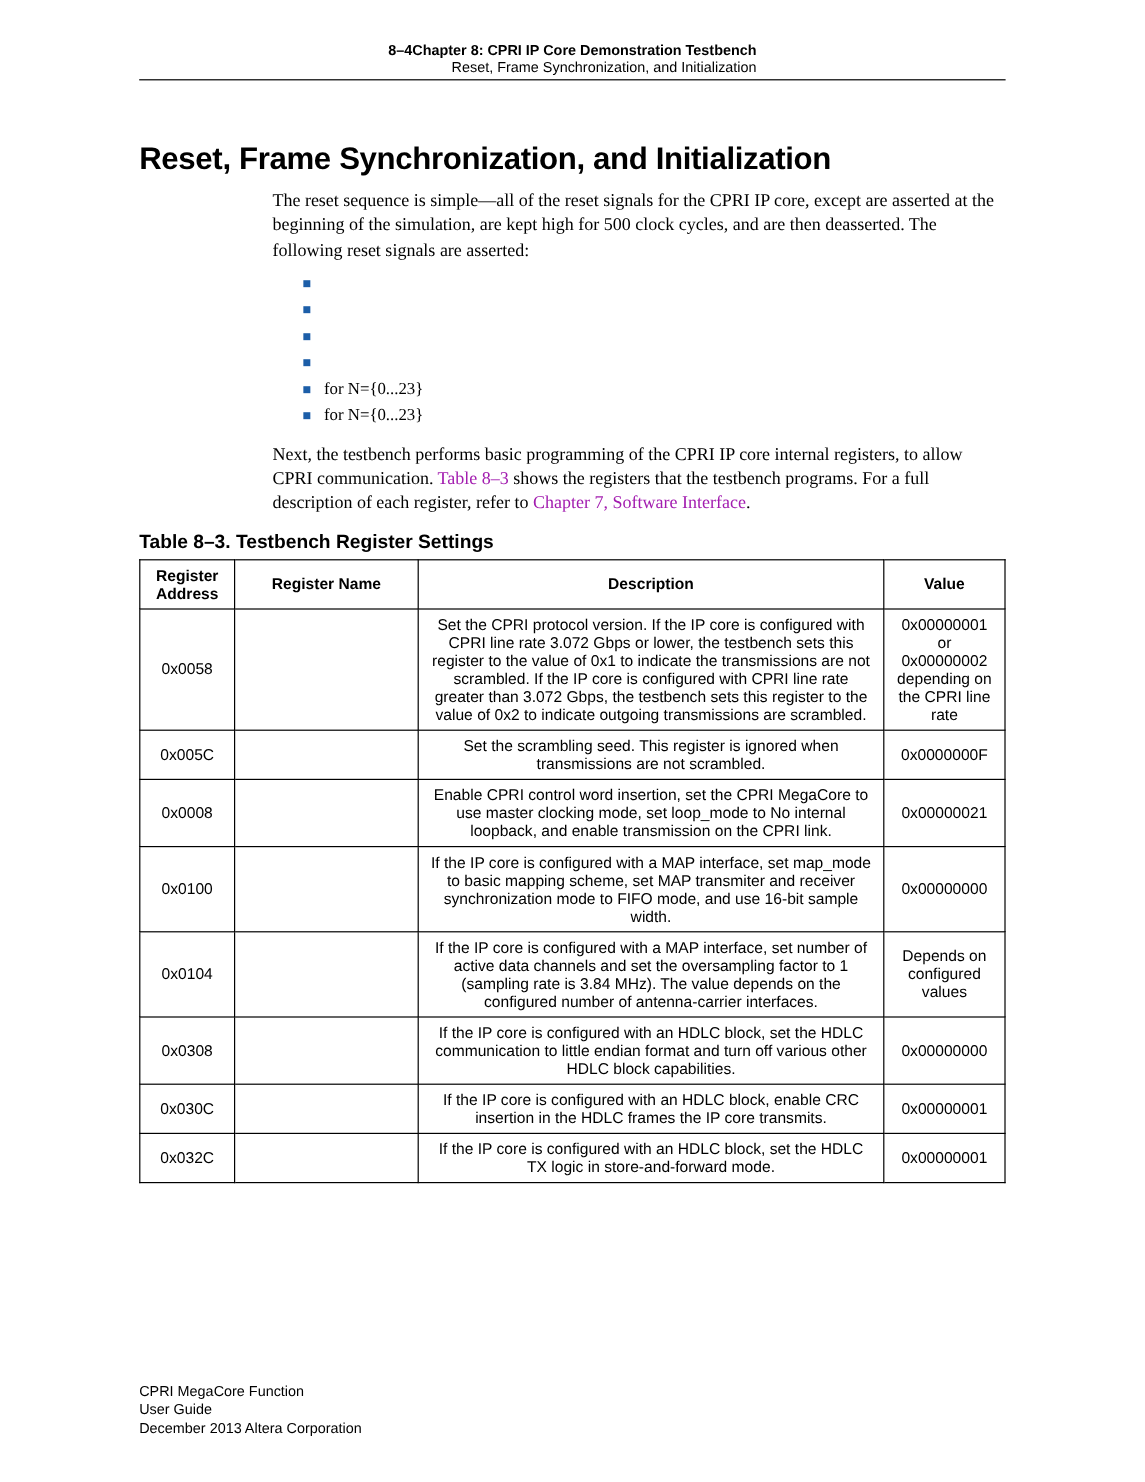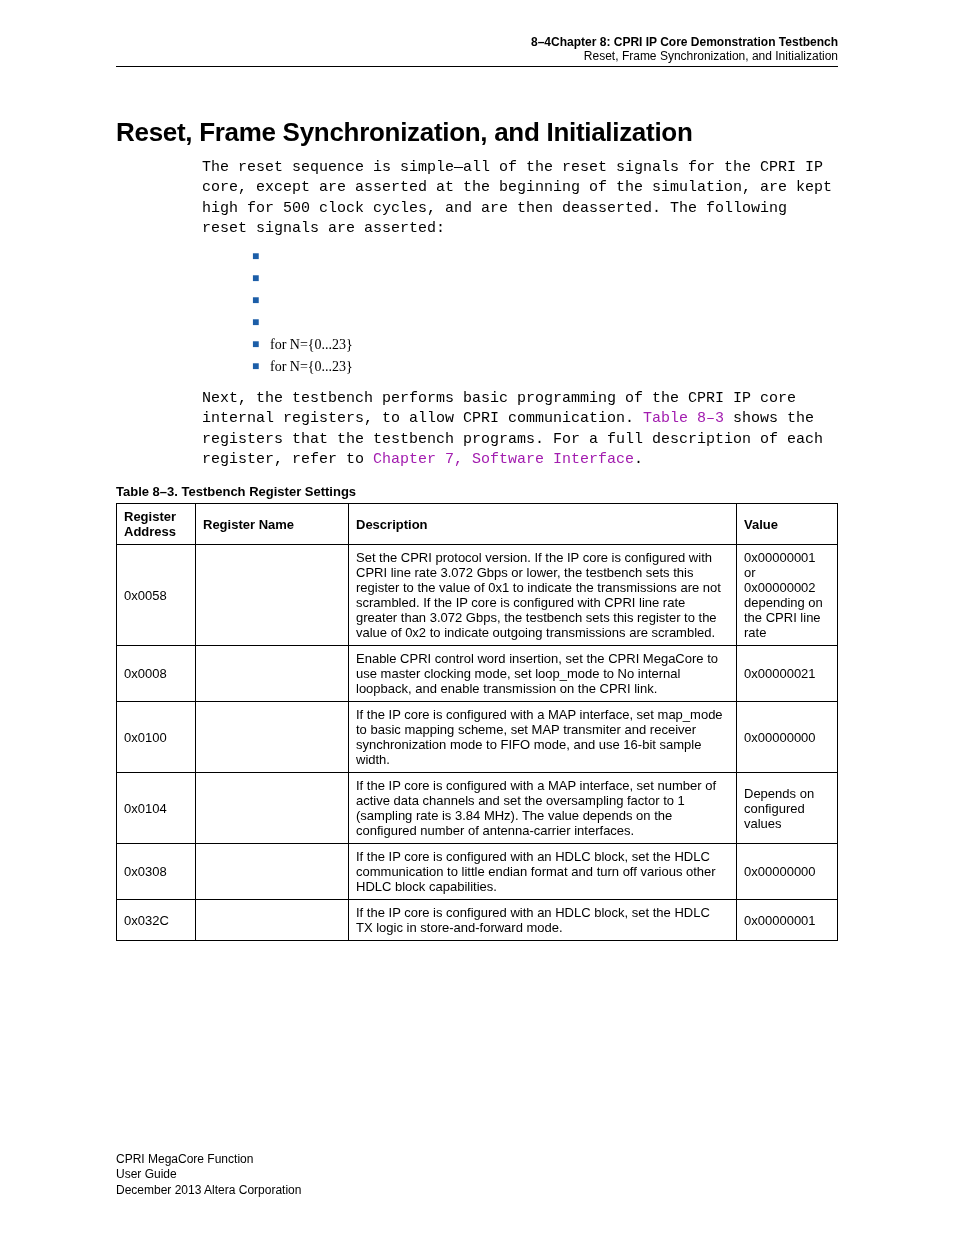--- a/index.html
+++ b/index.html
@@ -11,21 +11,21 @@
   }
   .page {
     width: 954px;
     height: 1235px;
     position: relative;
     box-sizing: border-box;
     padding: 35px 116px 40px 116px;
   }
   .header-row {
     display: flex;
-    justify-content: flex-end;
+    justify-content: center;
     align-items: flex-start;
     font-size: 12px;
   }
   .header-left {
     font-weight: bold;
   }
   .header-right {
     text-align: right;
   }
   .header-right .chap {
@@ -37,24 +37,24 @@
     margin: 3px 0 0 0;
   }
   h2.section-title {
     font-family: Arial, Helvetica, sans-serif;
     font-weight: 800;
     font-size: 26px;
     margin: 50px 0 10px 0;
     letter-spacing: -0.3px;
   }
   .body-text {
-    font-family: Liberation Mono, monospace;
+    font-family: Liberation Serif, serif;
     font-size: 15px;
     line-height: 1.35;
-    margin-left: 86px;
+    margin-left: 111px;
     margin-top: 6px;
     margin-bottom: 8px;
   }
   ul.sig-list {
     list-style: none;
     margin: 6px 0 10px 136px;
     padding: 0;
   }
   ul.sig-list li {
     font-family: "Book Antiqua", Palatino, "Palatino Linotype", Georgia, serif;
@@ -68,34 +68,34 @@
     color: #1c5ea8;
     position: absolute;
     left: 0;
     top: 2px;
     font-size: 12px;
   }
   .link { color: #a21caf; }
   .table-caption {
     font-family: Arial, Helvetica, sans-serif;
     font-weight: bold;
-    font-size: 13px;
+    font-size: 16px;
     margin: 14px 0 4px 0;
   }
   table.reg {
     border-collapse: collapse;
     width: 100%;
     font-family: Arial, Helvetica, sans-serif;
     font-size: 13px;
   }
   table.reg th, table.reg td {
     border: 1px solid #000;
     padding: 5px 7px;
     vertical-align: middle;
-    text-align: left;
+    text-align: center;
   }
   table.reg th {
     font-weight: bold;
   }
   table.reg th.addr { width: 64px; }
   table.reg th.name { width: 138px; }
   table.reg th.val  { width: 86px; }
   .footer {
     position: absolute;
     bottom: 38px;
@@ -153,20 +153,26 @@
       </tr>
     </thead>
     <tbody id="tbody">
     <tr>
           <td>0x0058</td>
           <td></td>
           <td>Set the CPRI protocol version. If the IP core is configured with CPRI line rate 3.072 Gbps or lower, the testbench sets this register to the value of 0x1 to indicate the transmissions are not scrambled. If the IP core is configured with CPRI line rate greater than 3.072 Gbps, the testbench sets this register to the value of 0x2 to indicate outgoing transmissions are scrambled.</td>
           <td>0x00000001 or 0x00000002 depending on the CPRI line rate</td>
         </tr>
         <tr>
+          <td>0x005C</td>
+          <td></td>
+          <td>Set the scrambling seed. This register is ignored when transmissions are not scrambled.</td>
+          <td>0x0000000F</td>
+        </tr>
+        <tr>
           <td>0x0008</td>
           <td></td>
           <td>Enable CPRI control word insertion, set the CPRI MegaCore to use master clocking mode, set loop_mode to No internal loopback, and enable transmission on the CPRI link.</td>
           <td>0x00000021</td>
         </tr>
         <tr>
           <td>0x0100</td>
           <td></td>
           <td>If the IP core is configured with a MAP interface, set map_mode to basic mapping scheme, set MAP transmiter and receiver synchronization mode to FIFO mode, and use 16-bit sample width.</td>
           <td>0x00000000</td>
@@ -175,20 +181,26 @@
           <td>0x0104</td>
           <td></td>
           <td>If the IP core is configured with a MAP interface, set number of active data channels and set the oversampling factor to 1 (sampling rate is 3.84 MHz). The value depends on the configured number of antenna-carrier interfaces.</td>
           <td>Depends on configured values</td>
         </tr>
         <tr>
           <td>0x0308</td>
           <td></td>
           <td>If the IP core is configured with an HDLC block, set the HDLC communication to little endian format and turn off various other HDLC block capabilities.</td>
           <td>0x00000000</td>
+        </tr>
+        <tr>
+          <td>0x030C</td>
+          <td></td>
+          <td>If the IP core is configured with an HDLC block, enable CRC insertion in the HDLC frames the IP core transmits.</td>
+          <td>0x00000001</td>
         </tr>
         <tr>
           <td>0x032C</td>
           <td></td>
           <td>If the IP core is configured with an HDLC block, set the HDLC TX logic in store-and-forward mode.</td>
           <td>0x00000001</td>
         </tr>
       </tbody>
   </table>
 

